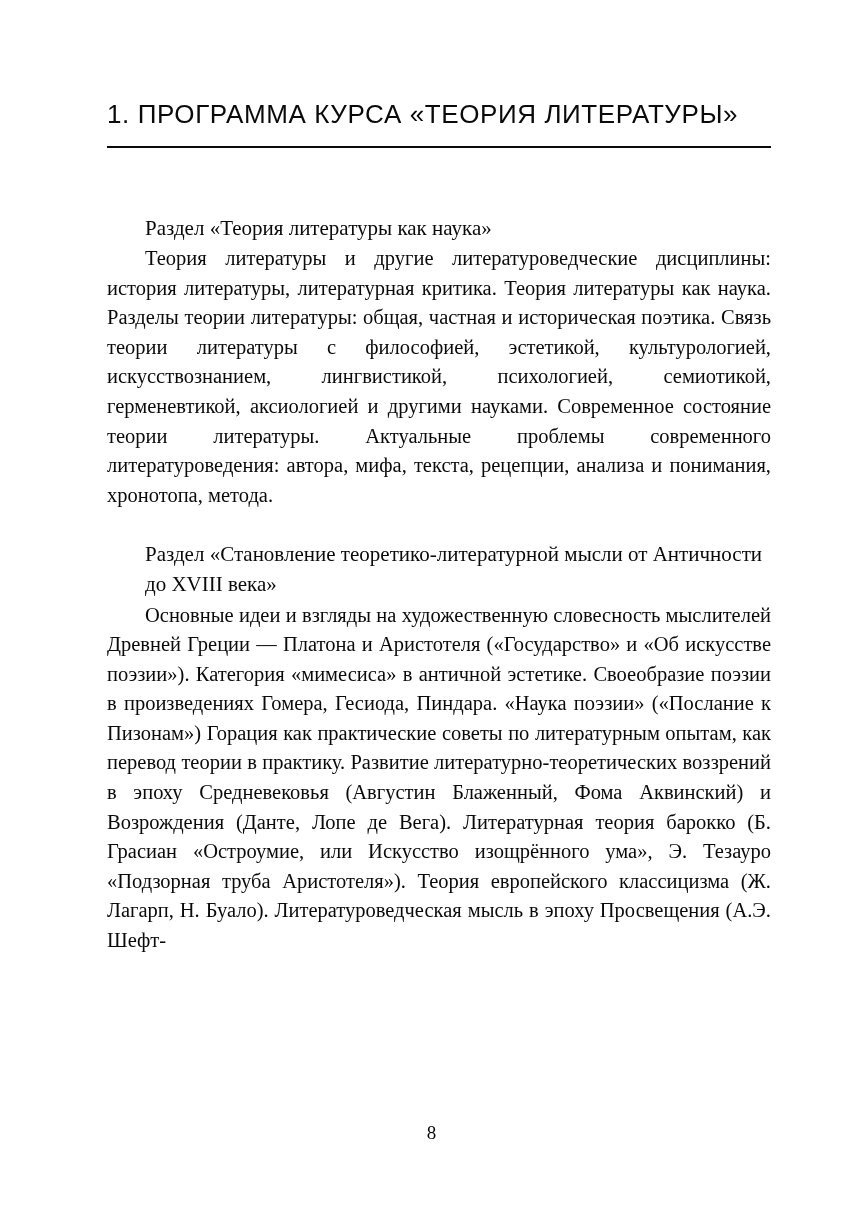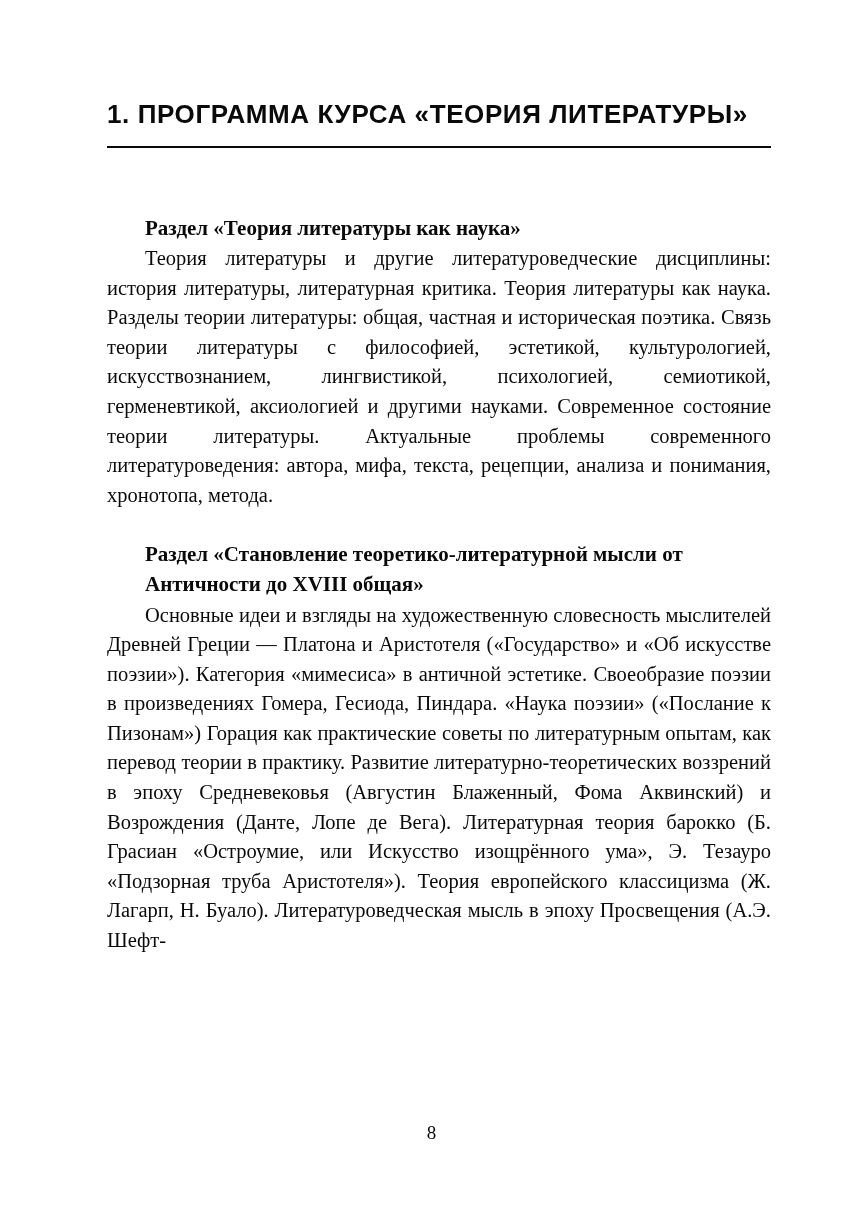--- a/index.html
+++ b/index.html
@@ -19,38 +19,38 @@
   .content {
     position: absolute;
     left: 107px;
     top: 0;
     width: 664px;
   }
   .chapter-title {
     margin: 0;
     padding-top: 100px;
     font-family: "Liberation Sans", sans-serif;
-    font-weight: 700;
+    font-weight: 400;
     font-size: 26px;
     letter-spacing: 0.6px;
     line-height: 1.15;
     color: #0a0a0a;
     white-space: nowrap;
   }
   .title-rule {
     margin-top: 16px;
     height: 2.5px;
     background: #0a0a0a;
     width: 100%;
   }
   .section-heading {
     margin: 0;
     padding-left: 38px;
     font-family: "Liberation Serif", serif;
-    font-weight: 700;
+    font-weight: 400;
     font-size: 21px;
     line-height: 29.6px;
     color: #0a0a0a;
   }
   .section-heading.first {
     margin-top: 66px;
   }
   .section-heading.second {
     margin-top: 30px;
   }
@@ -84,20 +84,20 @@
     <h1 class="chapter-title">1. ПРОГРАММА КУРСА «ТЕОРИЯ ЛИТЕРАТУРЫ»</h1>
 
     <div class="title-rule"></div>
 
     <section>
       <h2 class="section-heading first">Раздел «Теория литературы как наука»</h2>
       <p class="para">Теория литературы и другие литературоведческие дисциплины: история литературы, литературная критика. Теория литературы как наука. Разделы теории литературы: общая, частная и историческая поэтика. Связь теории литературы с философией, эстетикой, культурологией, искусствознанием, лингвистикой, психологией, семиотикой, герменевтикой, аксиологией и другими науками. Современное состояние теории литературы. Актуальные проблемы современного литературоведения: автора, мифа, текста, рецепции, анализа и понимания, хронотопа, метода.</p>
     </section>
 
     <section>
-      <h2 class="section-heading second">Раздел «Становление теоретико-литературной мысли от Античности до XVIII общая»</h2>
+      <h2 class="section-heading second">Раздел «Становление теоретико-литературной мысли от Античности до XVIII века»</h2>
       <p class="para after-heading">Основные идеи и взгляды на художественную словесность мыслителей Древней Греции — Платона и Аристотеля («Государство» и «Об искусстве поэзии»). Категория «мимесиса» в античной эстетике. Своеобразие поэзии в произведениях Гомера, Гесиода, Пиндара. «Наука поэзии» («Послание к Пизонам») Горация как практические советы по литературным опытам, как перевод теории в практику. Развитие литературно-теоретических воззрений в эпоху Средневековья (Августин Блаженный, Фома Аквинский) и Возрождения (Данте, Лопе де Вега). Литературная теория барокко (Б. Грасиан «Остроумие, или Искусство изощрённого ума», Э. Тезауро «Подзорная труба Аристотеля»). Теория европейского классицизма (Ж. Лагарп, Н. Буало). Литературоведческая мысль в эпоху Просвещения (А.Э. Шефт-</p>
     </section>
 
   </div>
 
   <div class="page-number">8</div>
 </div>
 
 </body></html>

